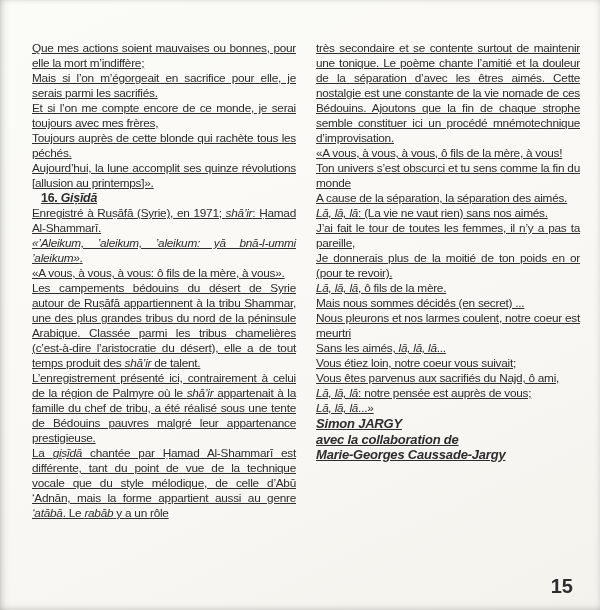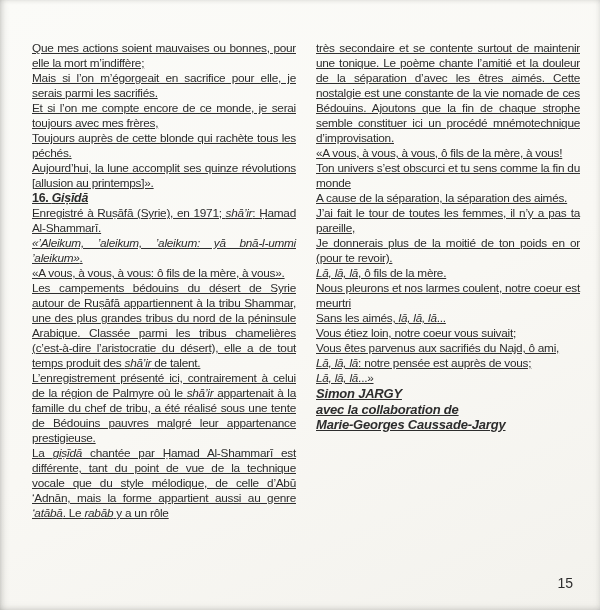--- a/index.html
+++ b/index.html
@@ -22,37 +22,38 @@
     width:264px;
     font-size:11.8px;
     line-height:15px;
     letter-spacing:-0.25px;
     text-align:justify;
   }
   .col-left  { left:32px; }
   .col-right { left:316px; }
   .col p { margin:0;text-decoration:underline; }
   .b-heading { margin-top:17px; font-size:12.4px; }
-  .b  { font-weight:bold; }
+  .b  { font-weight:bold;margin-left:9px; }
   .i  { font-style:italic; }
   .bi { font-weight:bold; font-style:italic; }
   .sp1 { margin-top:5px; }
   .sp2 { margin-top:8px; }
   .b-sig {
     font-weight:bold;
     font-style:italic;
     font-size:13px;
     line-height:15.5px;
     letter-spacing:-0.2px;
   }
   .page-number {
     position:absolute;
     top:575px; right:27px;
-    font-size:14px;
+    font-size:20px;
     letter-spacing:0;
+    font-weight:bold;
   }
 </style>
 </head>
 <body>
 
 <div class="page" style="color: rgb(45, 45, 45);">
   <div class="col col-left">
       <p class="b-verse"><span>Que mes actions soient mauvaises ou bonnes, pour elle la mort m’indiffère;</span></p>
       <p class="b-verse"><span>Mais si l’on m’égorgeait en sacrifice pour elle, je serais parmi les sacrifiés.</span></p>
       <p class="b-verse"><span>Et si l’on me compte encore de ce monde, je serai toujours avec mes frères,</span></p>
@@ -64,23 +65,25 @@
       <p class="b-para"><span>«A vous, à vous, à vous: ô fils de la mère, à vous».</span></p>
       <p class="b-para sp1"><span>Les campements bédouins du désert de Syrie autour de Ruṣāfā appartiennent à la tribu Shammar, une des plus grandes tribus du nord de la péninsule Arabique. Classée parmi les tribus chamelières (c’est-à-dire l’aristocratie du désert), elle a de tout temps produit des </span><span class="i">shā’ir</span><span> de talent.</span></p>
       <p class="b-para"><span>L’enregistrement présenté ici, contrairement à celui de la région de Palmyre où le </span><span class="i">shā’ir</span><span> appartenait à la famille du chef de tribu, a été réalisé sous une tente de Bédouins pauvres malgré leur appartenance prestigieuse.</span></p>
       <p class="b-para"><span>La </span><span class="i">giṣīdā</span><span> chantée par Ḥamad Al-Shammarī est différente, tant du point de vue de la technique vocale que du style mélodique, de celle d’Abū ‘Adnān, mais la forme appartient aussi au genre </span><span class="i">‘atābā</span><span>. Le </span><span class="i">rabāb</span><span> y a un rôle</span></p>
     </div>
   <div class="col col-right">
       <p class="b-para"><span>très secondaire et se contente surtout de maintenir une tonique. Le poème chante l’amitié et la douleur de la séparation d’avec les êtres aimés. Cette nostalgie est une constante de la vie nomade de ces Bédouins. Ajoutons que la fin de chaque strophe semble constituer ici un procédé mnémotechnique d’improvisation.</span></p>
       <p class="b-verse sp1"><span>«A vous, à vous, à vous, ô fils de la mère, à vous!</span></p>
       <p class="b-verse"><span>Ton univers s’est obscurci et tu sens comme la fin du monde</span></p>
       <p class="b-verse"><span>A cause de la séparation, la séparation des aimés.</span></p>
+      <p class="b-verse"><span class="i">Lā, lā, lā</span><span>: (La vie ne vaut rien) sans nos aimés.</span></p>
       <p class="b-verse"><span>J’ai fait le tour de toutes les femmes, il n’y a pas ta pareille,</span></p>
       <p class="b-verse"><span>Je donnerais plus de la moitié de ton poids en or (pour te revoir).</span></p>
       <p class="b-verse"><span class="i">Lā, lā, lā</span><span>, ô fils de la mère.</span></p>
+      <p class="b-verse"><span>Mais nous sommes décidés (en secret) ...</span></p>
       <p class="b-verse"><span>Nous pleurons et nos larmes coulent, notre coeur est meurtri</span></p>
       <p class="b-verse"><span>Sans les aimés, </span><span class="i">lā, lā, lā</span><span>...</span></p>
       <p class="b-verse"><span>Vous étiez loin, notre coeur vous suivait;</span></p>
       <p class="b-verse"><span>Vous êtes parvenus aux sacrifiés du Najd, ô ami,</span></p>
       <p class="b-verse"><span class="i">Lā, lā, lā</span><span>: notre pensée est auprès de vous;</span></p>
       <p class="b-verse"><span class="i">Lā, lā, lā</span><span>...»</span></p>
       <p class="b-sig sp2">Simon JARGY</p>
       <p class="b-sig">avec la collaboration de</p>
       <p class="b-sig">Marie-Georges Caussade-Jargy</p>
     </div>

